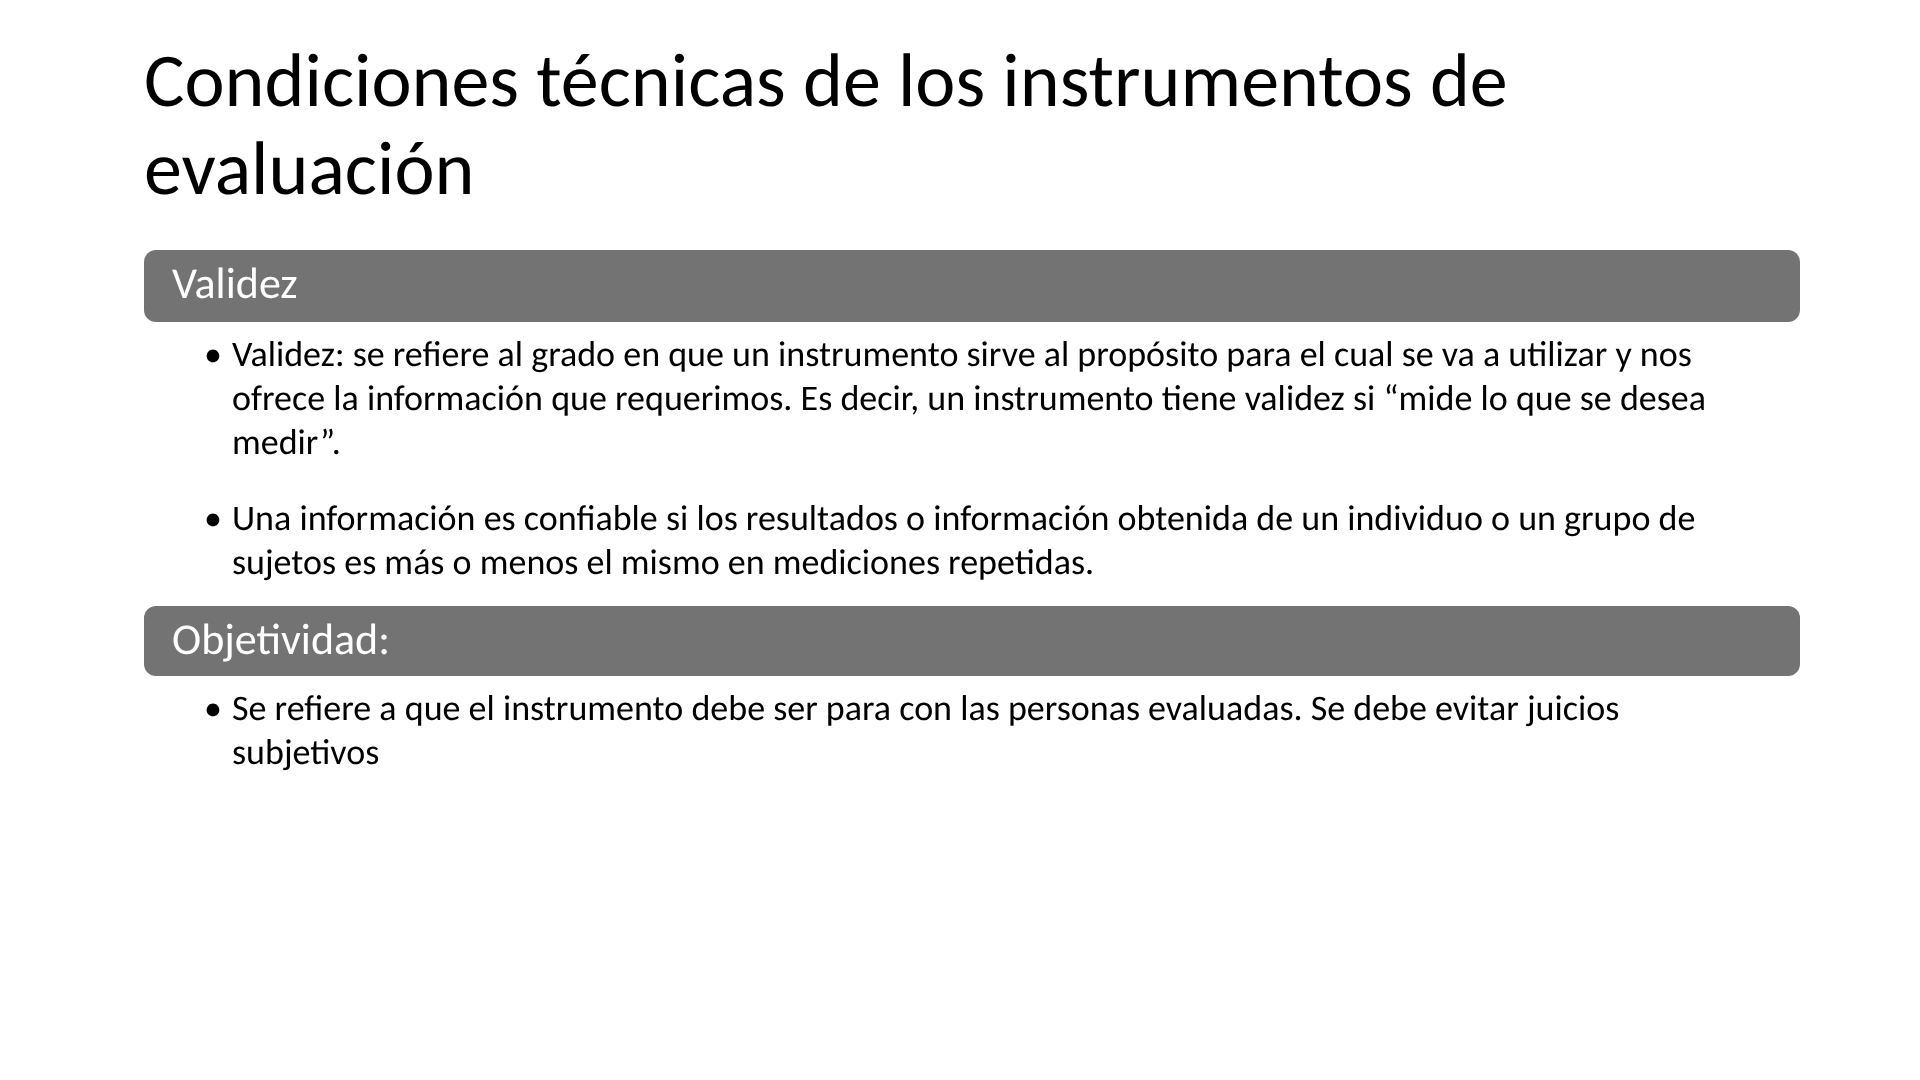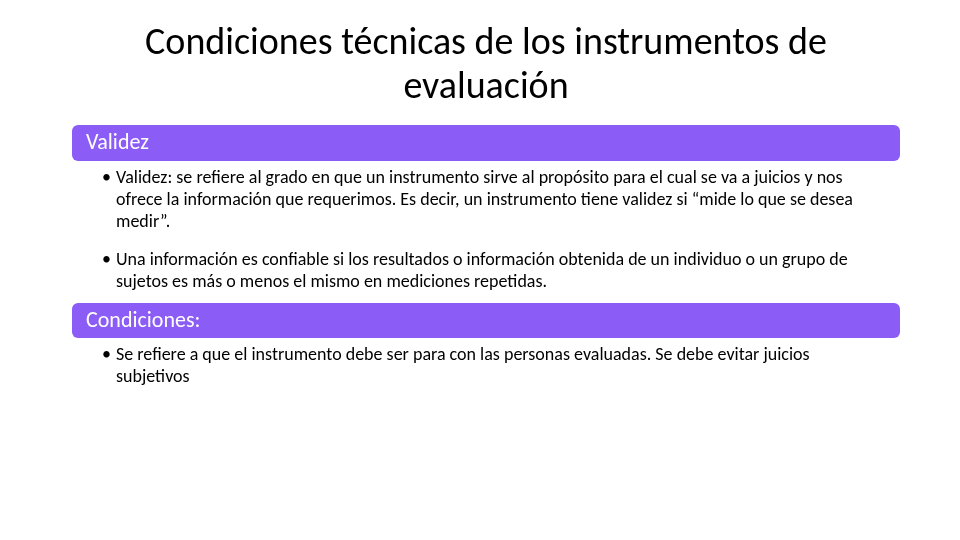--- a/index.html
+++ b/index.html
@@ -1,21 +1,21 @@
 <!DOCTYPE html>
 <html><head>
 <meta charset="utf-8">
 <style>
   * { margin: 0; padding: 0; box-sizing: border-box; }
   html, body { width: 960px; height: 540px; background: #fff; font-family: Calibri, "Segoe UI", Arial, sans-serif; color: #000; }
   .slide { width: 960px; height: 540px; position: relative; padding: 20px 60px 0 72px; }
-  .title { font-size: 38px; font-weight: 400; line-height: 1.15; letter-spacing: 0; color: #000; margin-bottom: 18px; text-align: center; }
+  .title { font-size: 38px; font-weight: 400; line-height: 1.15; letter-spacing: 0; color: #000; margin-bottom: 18px; }
   .section { margin-bottom: 0; }
   .section-header {
-    background: #8b5cf6;
+    background: #737373;
     color: #fff;
     font-size: 22px;
     font-weight: 400;
     border-radius: 6px;
     padding: 4px 14px 5px 14px;
     line-height: 1.2;
   }
   .section-body {
     background: #fff;
     border-radius: 6px;
@@ -33,36 +33,36 @@
 
 <div class="slide">
 
   <h1 class="title">Condiciones técnicas de los instrumentos de evaluación</h1>
 
   <div class="section">
     <div class="section-header">Validez</div>
     <div class="section-body">
       <div class="bullet">
         <span class="dot">•</span>
-        <span class="text">Validez: se refiere al grado en que un instrumento sirve al propósito para el cual se va a juicios y nos ofrece la información que requerimos. Es decir, un instrumento tiene validez si “mide lo que se desea medir”.</span>
+        <span class="text">Validez: se refiere al grado en que un instrumento sirve al propósito para el cual se va a utilizar y nos ofrece la información que requerimos. Es decir, un instrumento tiene validez si “mide lo que se desea medir”.</span>
       </div>
     </div>
   </div>
 
   <div class="section">
     <div class="section-body">
       <div class="bullet">
         <span class="dot">•</span>
         <span class="text">Una información es confiable si los resultados o información obtenida de un individuo o un grupo de sujetos es más o menos el mismo en mediciones repetidas.</span>
       </div>
     </div>
   </div>
 
   <div class="section">
-    <div class="section-header">Condiciones:</div>
+    <div class="section-header">Objetividad:</div>
     <div class="section-body">
       <div class="bullet">
         <span class="dot">•</span>
         <span class="text">Se refiere a que el instrumento debe ser para con las personas evaluadas. Se debe evitar juicios subjetivos</span>
       </div>
     </div>
   </div>
 
 </div>
 

